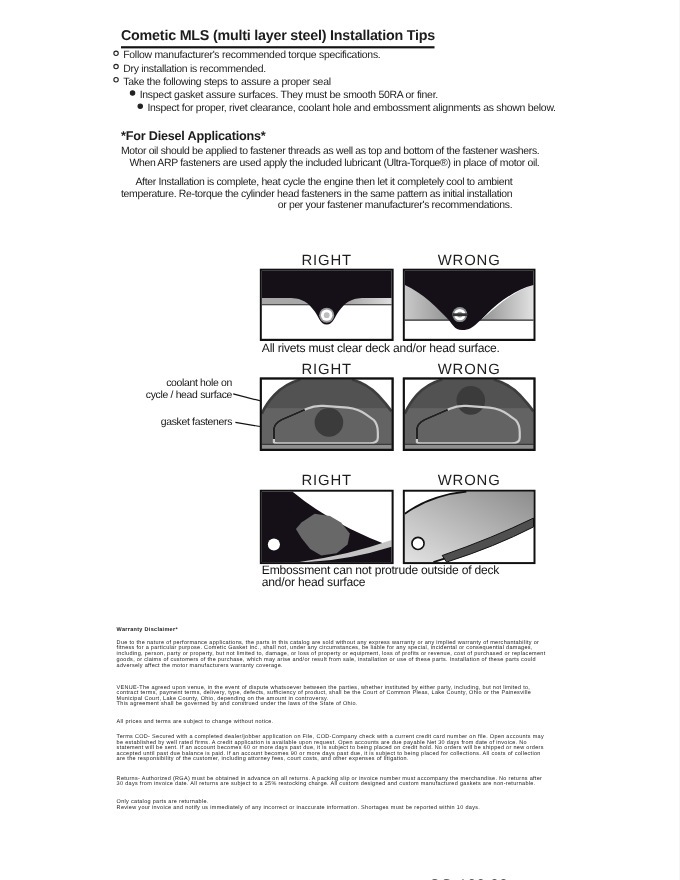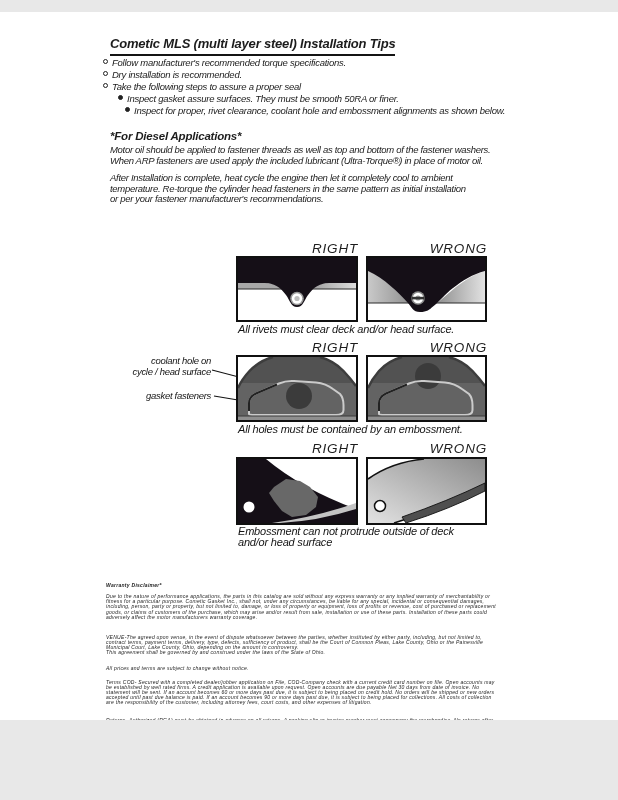--- a/index.html
+++ b/index.html
@@ -1,32 +1,32 @@
 <!DOCTYPE html>
 <html><head>
 <meta charset="utf-8">
 <style>
   html,body{margin:0;padding:0;background:#e8e8e8;}
   .page{
-    position:relative;width:618px;height:708px;background:#ffffff;
+    position:relative;width:618px;height:800px;background:#ffffff;
     font-family:"Liberation Sans","DejaVu Sans",sans-serif;color:#1c1c1c;
-    overflow:hidden;margin:12px auto;font-style:italic;
+    overflow:hidden;margin:0 auto;
   }
   .abs{position:absolute;}
   .title{
     left:110px;top:24px;font-size:13px;font-weight:bold;letter-spacing:-0.2px;
     border-bottom:2.2px solid #141414;padding-bottom:3px;display:inline-block;
   }
   .bullet-row{font-size:9.5px;letter-spacing:-0.25px;white-space:nowrap;}
   .dot{display:inline-block;width:3px;height:3px;border:1px solid #222;border-radius:50%;
        margin-right:4px;vertical-align:2px;}
   .dot.filled{background:#222;}
   .h2{font-size:11.5px;font-weight:bold;letter-spacing:-0.2px;}
-  .body-p{font-size:9.5px;line-height:10.6px;letter-spacing:-0.3px;white-space:pre-line;width:max-content;}
-  .dg-header{font-size:13.5px;letter-spacing:0.8px;color:#1d1d1d;text-align:right;}
+  .body-p{font-size:9.5px;line-height:10.6px;letter-spacing:-0.3px;white-space:pre-line;width:max-content;text-align:right;}
+  .dg-header{font-size:13.5px;letter-spacing:0.8px;color:#1d1d1d;text-align:center;}
   .dg-caption{font-size:11px;letter-spacing:-0.2px;color:#151515;white-space:pre-line;line-height:11px;}
   .panel{line-height:0;}
   .panel svg{display:block;}
   .ann{font-size:9.5px;line-height:10.6px;letter-spacing:-0.3px;text-align:right;white-space:pre-line;color:#151515;}
   .legal{left:106px;top:571px;width:418px;}
   .legal .fp{font-size:5px;line-height:5.15px;letter-spacing:0.28px;color:#222;white-space:pre-line;}
   .legal .fp-head{font-weight:bold;margin:0 0 6px 0;}
   .legal .m1{margin-top:0;}
   .legal .m2{margin-top:15px;}
   .legal .m3{margin-top:10px;}
@@ -155,21 +155,20 @@
       <rect x="2" y="61" width="117" height="4" fill="#8f8f8f"></rect>
       <line x1="2" y1="61" x2="119" y2="61" stroke="#3a3a3a" stroke-width="1"></line>
       <path d="M2,2 L36,2 Q22,6 13,16 Q6,24 2,33 Z" fill="#ffffff"></path>
       <path d="M36,2 Q22,6 13,16 Q6,24 2,33" fill="none" stroke="#3d3d3d" stroke-width="2.5"></path>
       <path d="M119,2 L83,2 Q97,6 106.5,16 Q114,24 119,31 Z" fill="#ffffff"></path>
       <path d="M83,2 Q97,6 106.5,16 Q114,24 119,31" fill="none" stroke="#3d3d3d" stroke-width="2.5"></path>
       <rect x="1" y="1" width="119" height="65" fill="none" stroke="#101010" stroke-width="2"></rect>
     </svg>
   </div>
 
-  <div class="abs dg-caption" style="left:238px;top:412px;">All holes must be contained by an embossment.</div>
 
   <div class="abs dg-header" style="left:236px;top:429px;width:122px;">RIGHT</div>
   <div class="abs dg-header" style="left:366px;top:429px;width:121px;">WRONG</div>
 
   <div class="abs panel" style="left:236px;top:445px;">
     <svg width="122" height="68" viewBox="0 0 122 68">
       <rect x="0" y="0" width="122" height="68" fill="#ffffff"></rect>
       <path d="M2,2 L30,2 Q66,32 120,52 L120,66 L2,66 Z" fill="#150f17"></path>
       <path d="M36,66 Q80,60 120,46 L120,52 Q82,64 44,66 Z" fill="#c4c4c4"></path>
       <path d="M38,30 L50,22 L64,24 L74,30 L82,40 L80,50 L70,58 L56,60 L46,54 L38,44 L33,36 Z" fill="#686868"></path>

